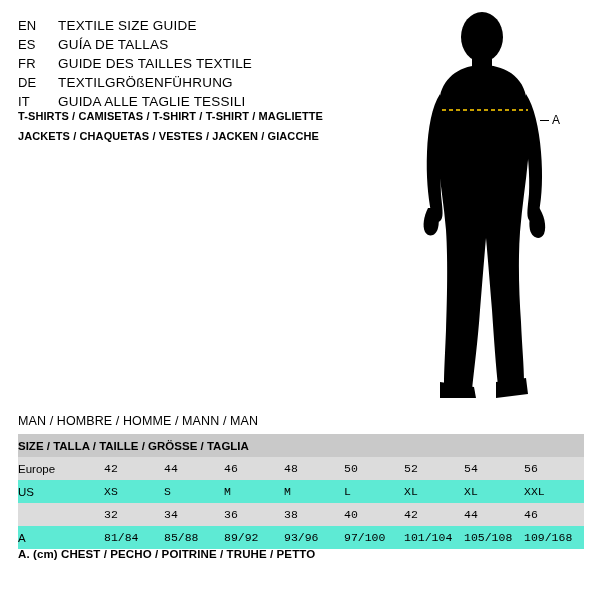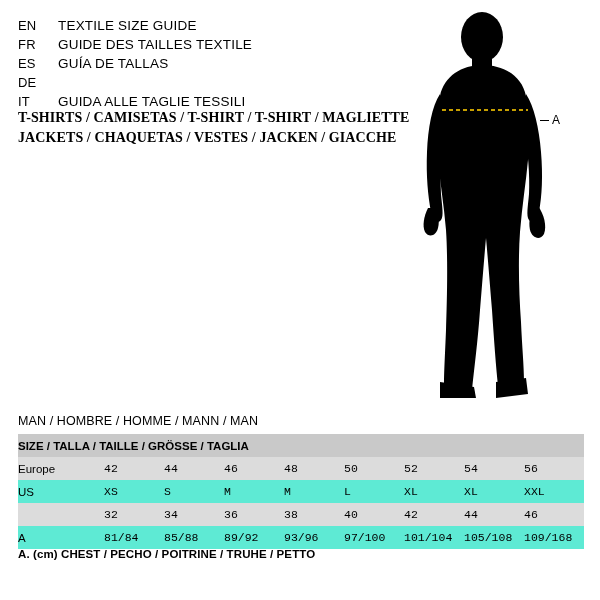--- a/index.html
+++ b/index.html
@@ -46,26 +46,25 @@
   }
 
   
   .cat-block {
     position: absolute;
     left: 18px;
     top: 110px;
     width: 400px;
   }
   .cat-line {
-    font-size: 14px;
+    font-size: 11px;
     font-weight: bold;
     letter-spacing: 0.1px;
     height: 20px;
     white-space: nowrap;
-    font-family: Liberation Serif, serif;
   }
 
   
   .figure-wrap {
     position: absolute;
     left: 400px;
     top: 10px;
     width: 200px;
     height: 395px;
   }
@@ -144,29 +143,30 @@
 <body>
 
 <div class="page">
 
   <div class="lang-block">
     <div class="lang-row">
       <span class="lang-code">EN</span>
       <span class="lang-text">TEXTILE SIZE GUIDE</span>
     </div>
     <div class="lang-row">
+      <span class="lang-code">ES</span>
+      <span class="lang-text">GUÍA DE TALLAS</span>
+    </div>
+    <div class="lang-row">
       <span class="lang-code">FR</span>
       <span class="lang-text">GUIDE DES TAILLES TEXTILE</span>
     </div>
     <div class="lang-row">
-      <span class="lang-code">ES</span>
-      <span class="lang-text">GUÍA DE TALLAS</span>
-    </div>
-    <div class="lang-row">
       <span class="lang-code">DE</span>
+      <span class="lang-text">TEXTILGRÖßENFÜHRUNG</span>
     </div>
     <div class="lang-row">
       <span class="lang-code">IT</span>
       <span class="lang-text">GUIDA ALLE TAGLIE TESSILI</span>
     </div>
   </div>
 
   <div class="cat-block">
     <div class="cat-line">T-SHIRTS / CAMISETAS / T-SHIRT / T-SHIRT / MAGLIETTE</div>
     <div class="cat-line">JACKETS / CHAQUETAS / VESTES / JACKEN / GIACCHE</div>

